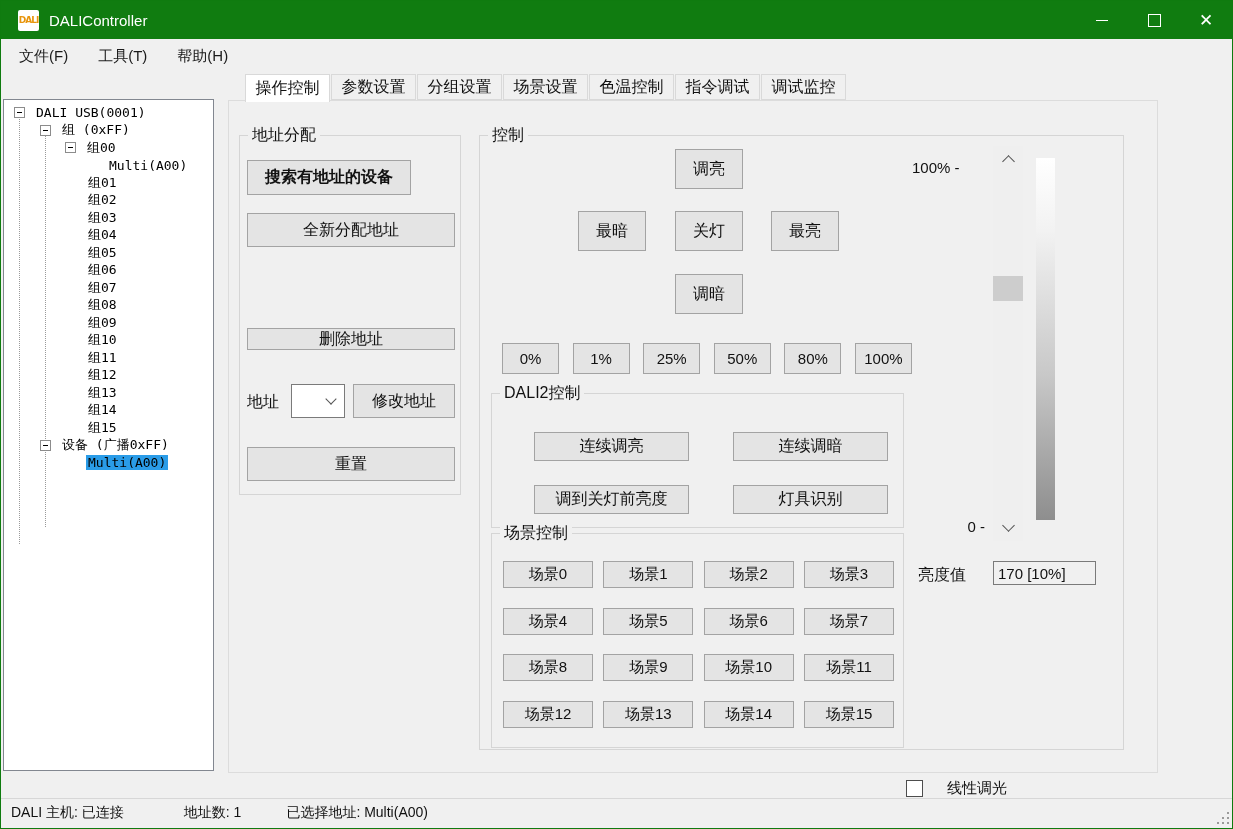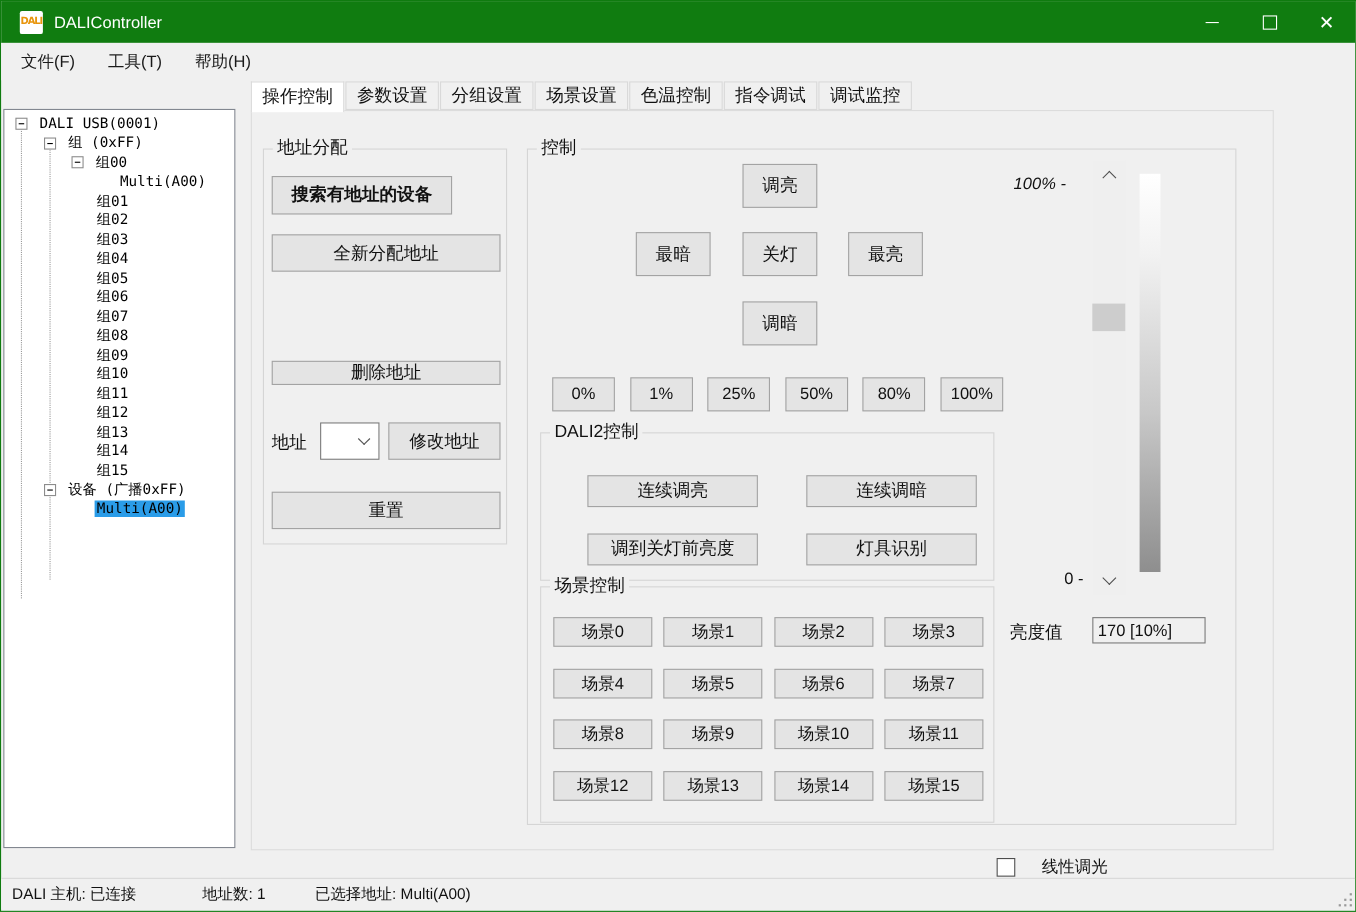--- a/index.html
+++ b/index.html
@@ -36,21 +36,21 @@
             display:inline-flex;align-items:center;justify-content:center;flex:none;
             font-size:10px;line-height:9px;color:#000;margin-right:9px;}
   .expander::before{content:"";width:5px;height:1px;background:#000;display:block;}
   .p0{padding-left:10px;} .p1{padding-left:36px;} .p2e{padding-left:61px;}
   .p2{padding-left:82px;} .p3{padding-left:103px;}
   .tree-label{padding:0 2px;}
   .tree-label.selected{background:#2a9ce8;}
   .guide{position:absolute;border-left:1px dotted #9a9a9a;width:0;z-index:1;}
 
   
-  .tabstrip{position:absolute;left:227px;top:73px;display:flex;height:27px;}
+  .tabstrip{position:absolute;left:244px;top:73px;display:flex;height:27px;}
   .tab{width:85px;height:26px;box-sizing:border-box;border:1px solid #d9d9d9;
        background:#f0f0f0;display:flex;align-items:center;justify-content:center;
        font-size:16px;color:#111;margin-right:1px;}
   .tab.active{background:#fff;height:28px;border-bottom:none;position:relative;z-index:3;}
   .tabpage{position:absolute;left:227px;top:99px;width:930px;height:673px;
            border:1px solid #dcdcdc;box-sizing:border-box;background:#f0f0f0;}
 
   
   .groupbox{position:absolute;border:1px solid #d5d5d5;box-sizing:border-box;}
   .groupbox>.gb-title{position:absolute;top:-11px;left:8px;background:#f0f0f0;
@@ -272,21 +272,21 @@
           <div class="scene-btn">场景9</div>
           <div class="scene-btn">场景10</div>
           <div class="scene-btn">场景11</div>
           <div class="scene-btn">场景12</div>
           <div class="scene-btn">场景13</div>
           <div class="scene-btn">场景14</div>
           <div class="scene-btn">场景15</div>
         </div>
       </div>
 
-      <div class="b-label" style="left:404px;top:23px;width:85px;text-align:right;font-style:italic;">100% -</div>
+      <div class="b-label" style="left:432px;top:23px;width:85px;">100% -</div>
       <div class="vscroll">
         <div class="vs-arrow vs-up">
             <span class="chev"></span>
           </div>
         <div class="vs-thumb"></div>
         <div class="vs-arrow vs-down">
             <span class="chev"></span>
           </div>
       </div>
       <div class="gradientbar"></div>

